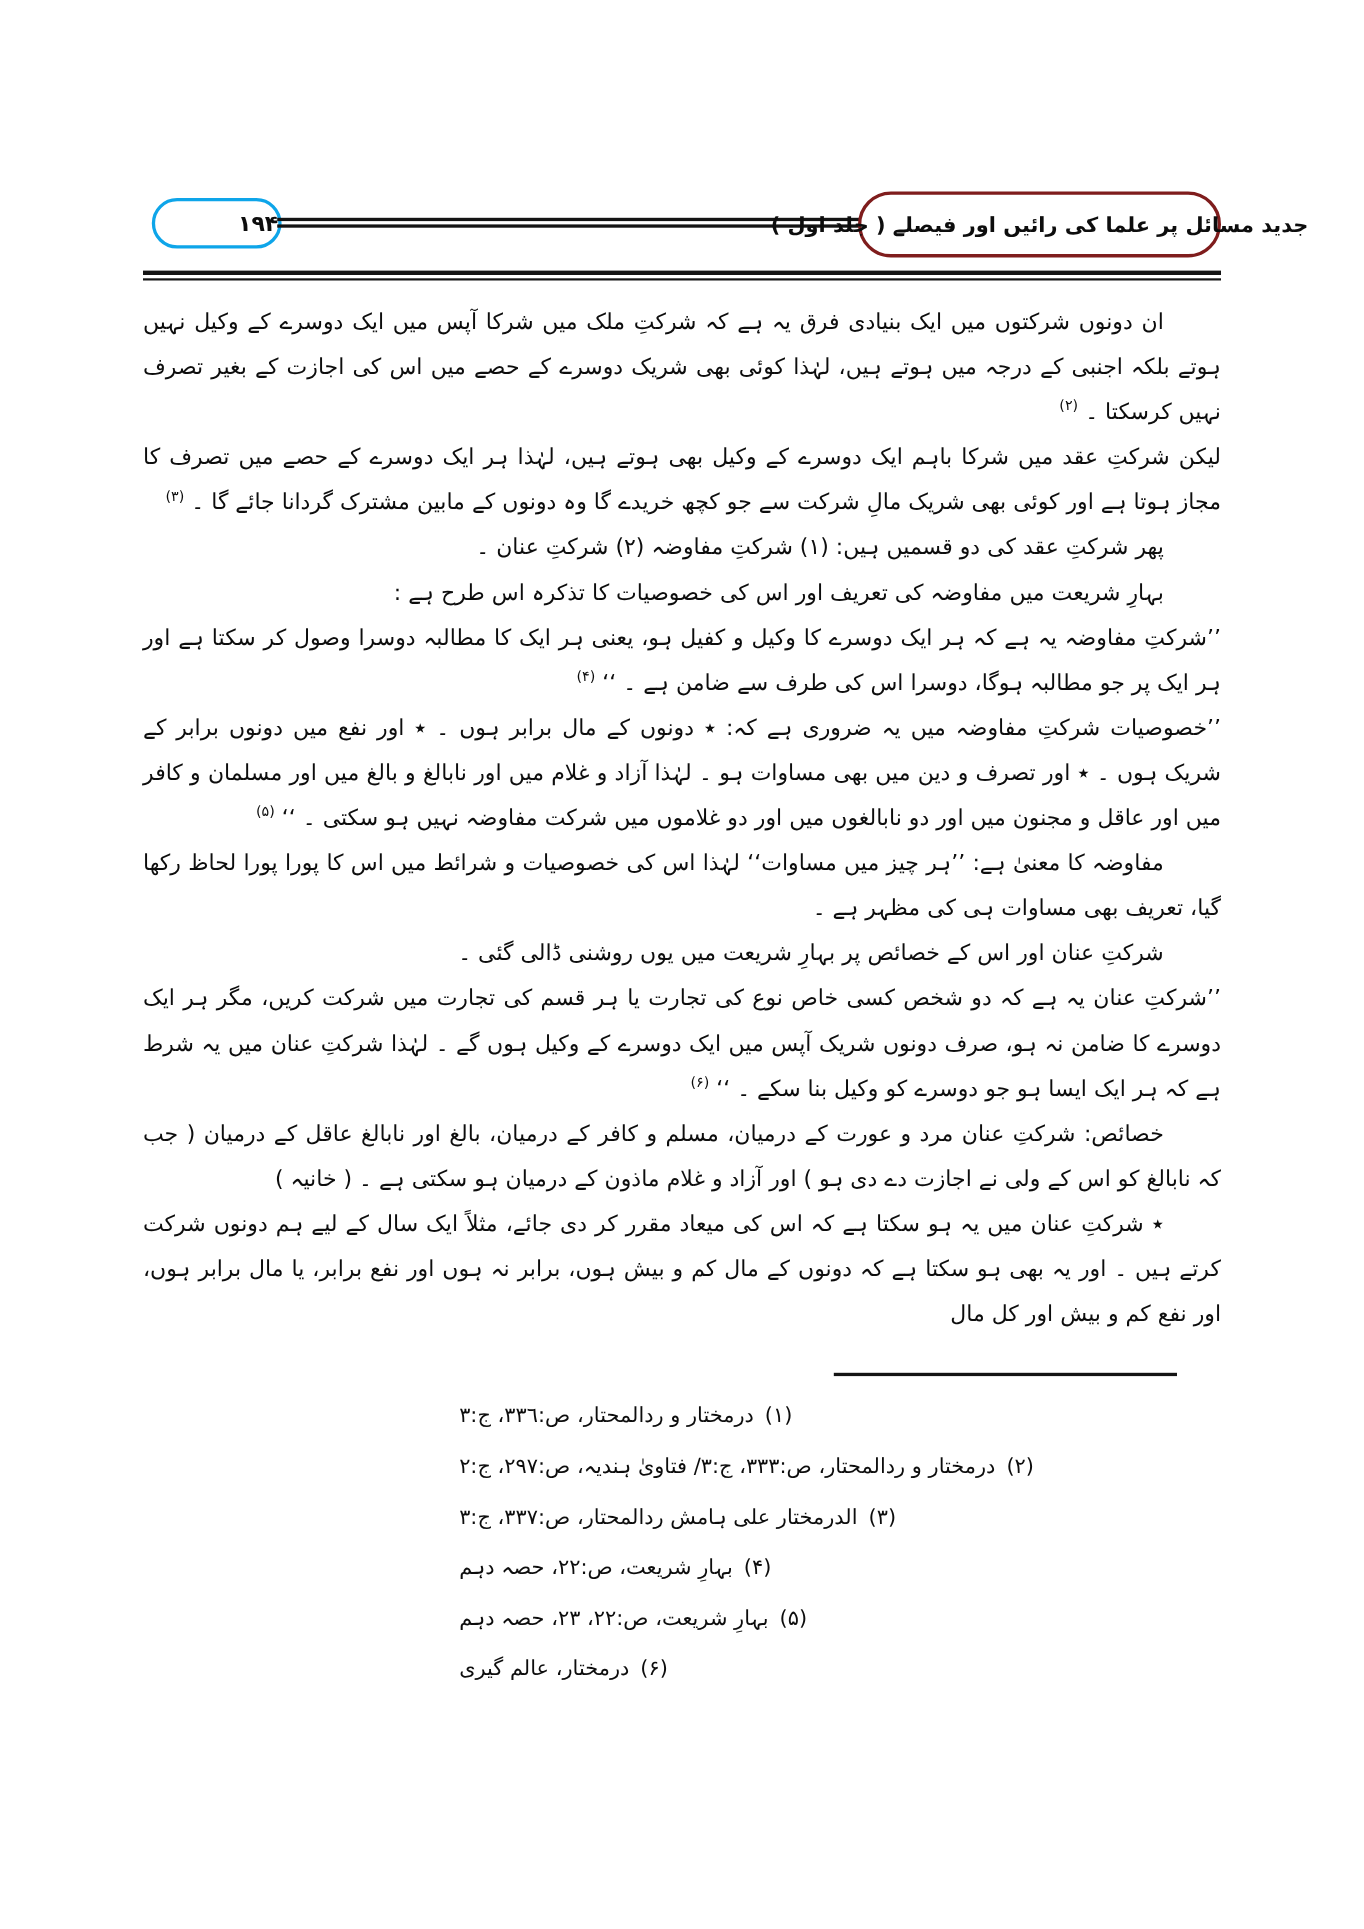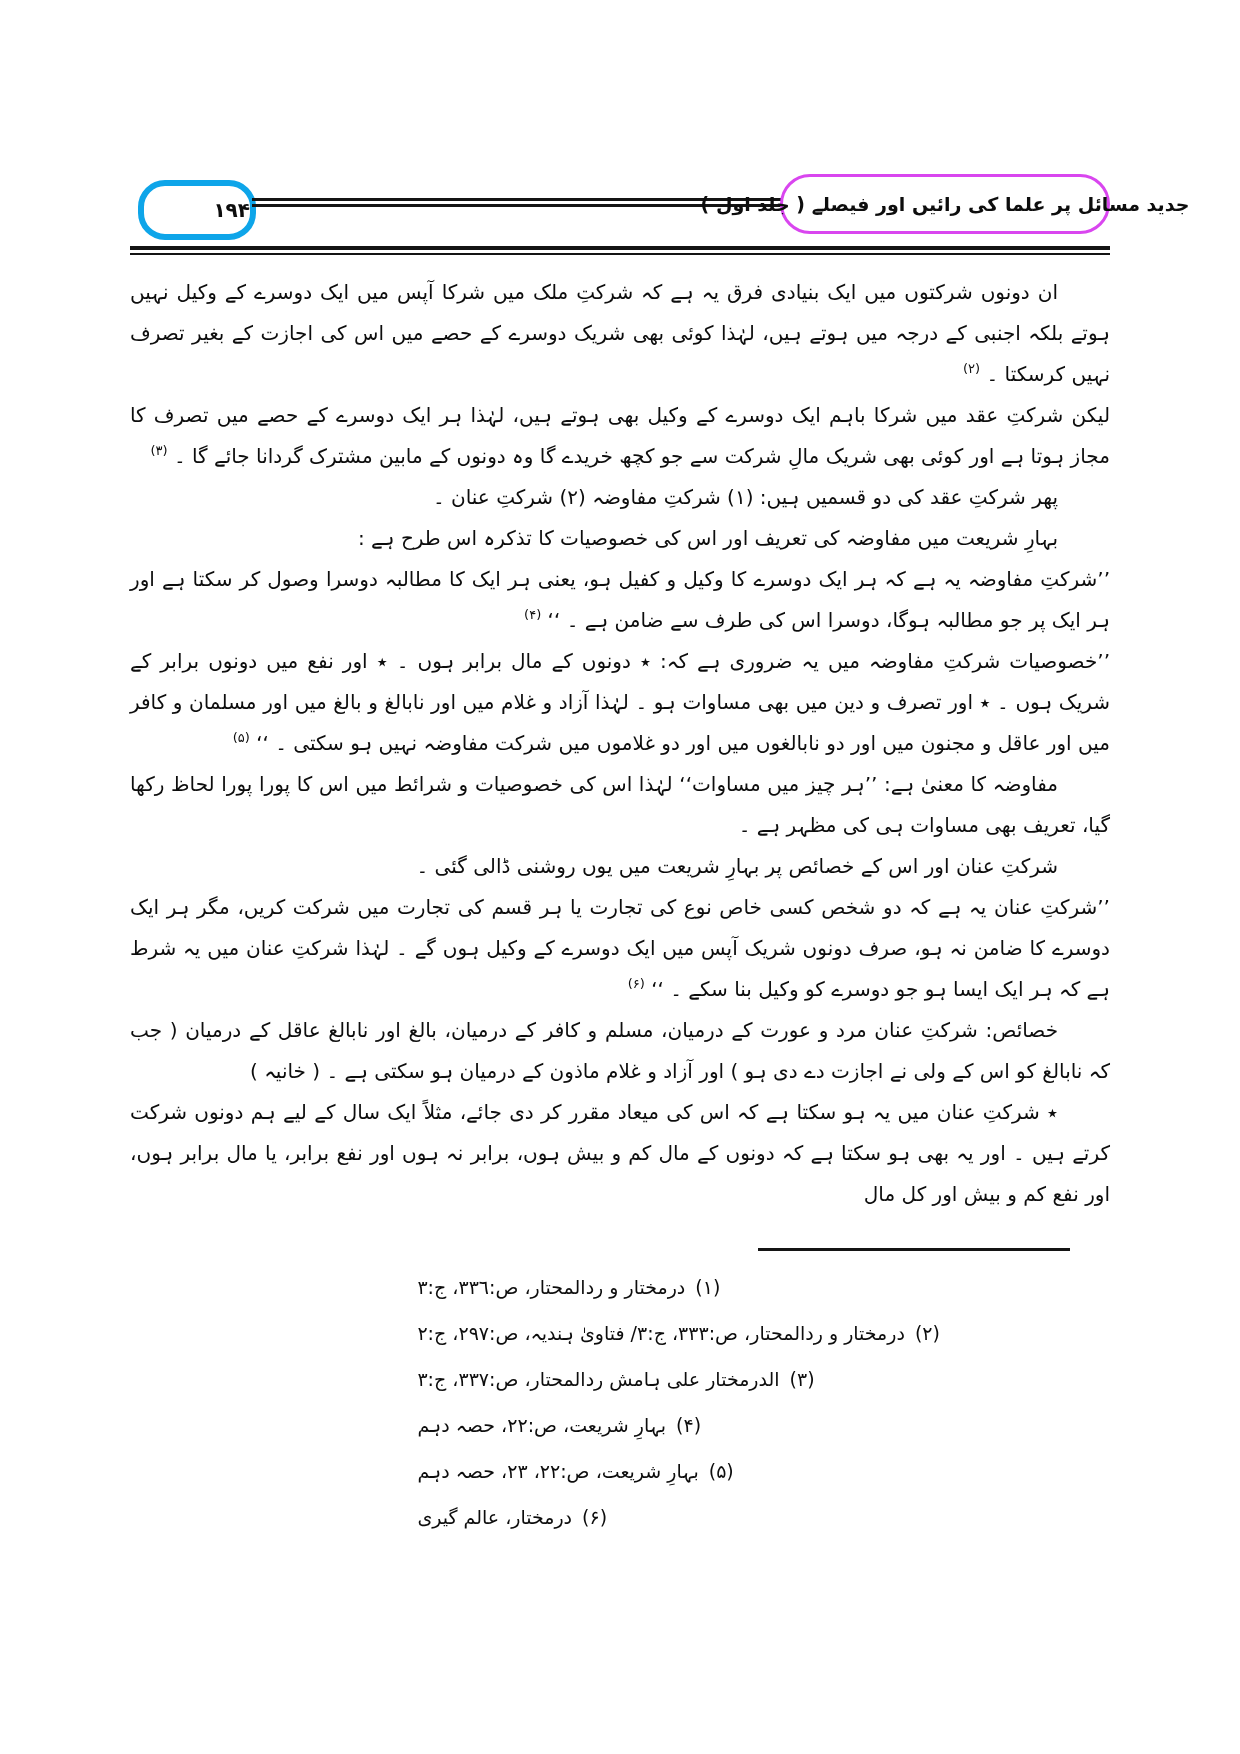--- a/index.html
+++ b/index.html
@@ -14,38 +14,38 @@
     position: relative;
     width: 1240px; height: 1754px;
     background: #ffffff;
     overflow: hidden;
   }
 
   
   .header { position: absolute; top: 172px; left: 130px; right: 130px; height: 64px; direction: ltr; }
   .page-pill {
     position: absolute; left: 8px; top: 8px;
-    width: 118px; height: 60px;
-    border: 6px solid #0ea5e9; border-radius: 27px;
+    width: 118px; height: 46px;
+    border: 3px solid #0ea5e9; border-radius: 27px;
     background: #fff;
     display: flex; align-items: center;
     padding-left: 22px;
     font-size: 20px; font-weight: bold;
     direction: rtl;
   }
   .connector {
     position: absolute; left: 122px; right: 326px; top: 26px;
     height: 9px;
     border-top: 3px solid #141414;
     border-bottom: 3px solid #141414;
   }
   .title-pill {
     position: absolute; right: 0; top: 2px;
     width: 330px; height: 60px;
-    border: 3px solid #d946ef; border-radius: 30px;
+    border: 3px solid #7f1d1d; border-radius: 30px;
     background: #fff;
     display: flex; align-items: center; justify-content: center;
     direction: rtl;
     font-size: 19px; font-weight: bold;
     white-space: nowrap;
   }
   .head-rule {
     position: absolute; top: 246px; left: 130px; right: 130px;
     height: 9px;
     border-top: 4px solid #141414;

